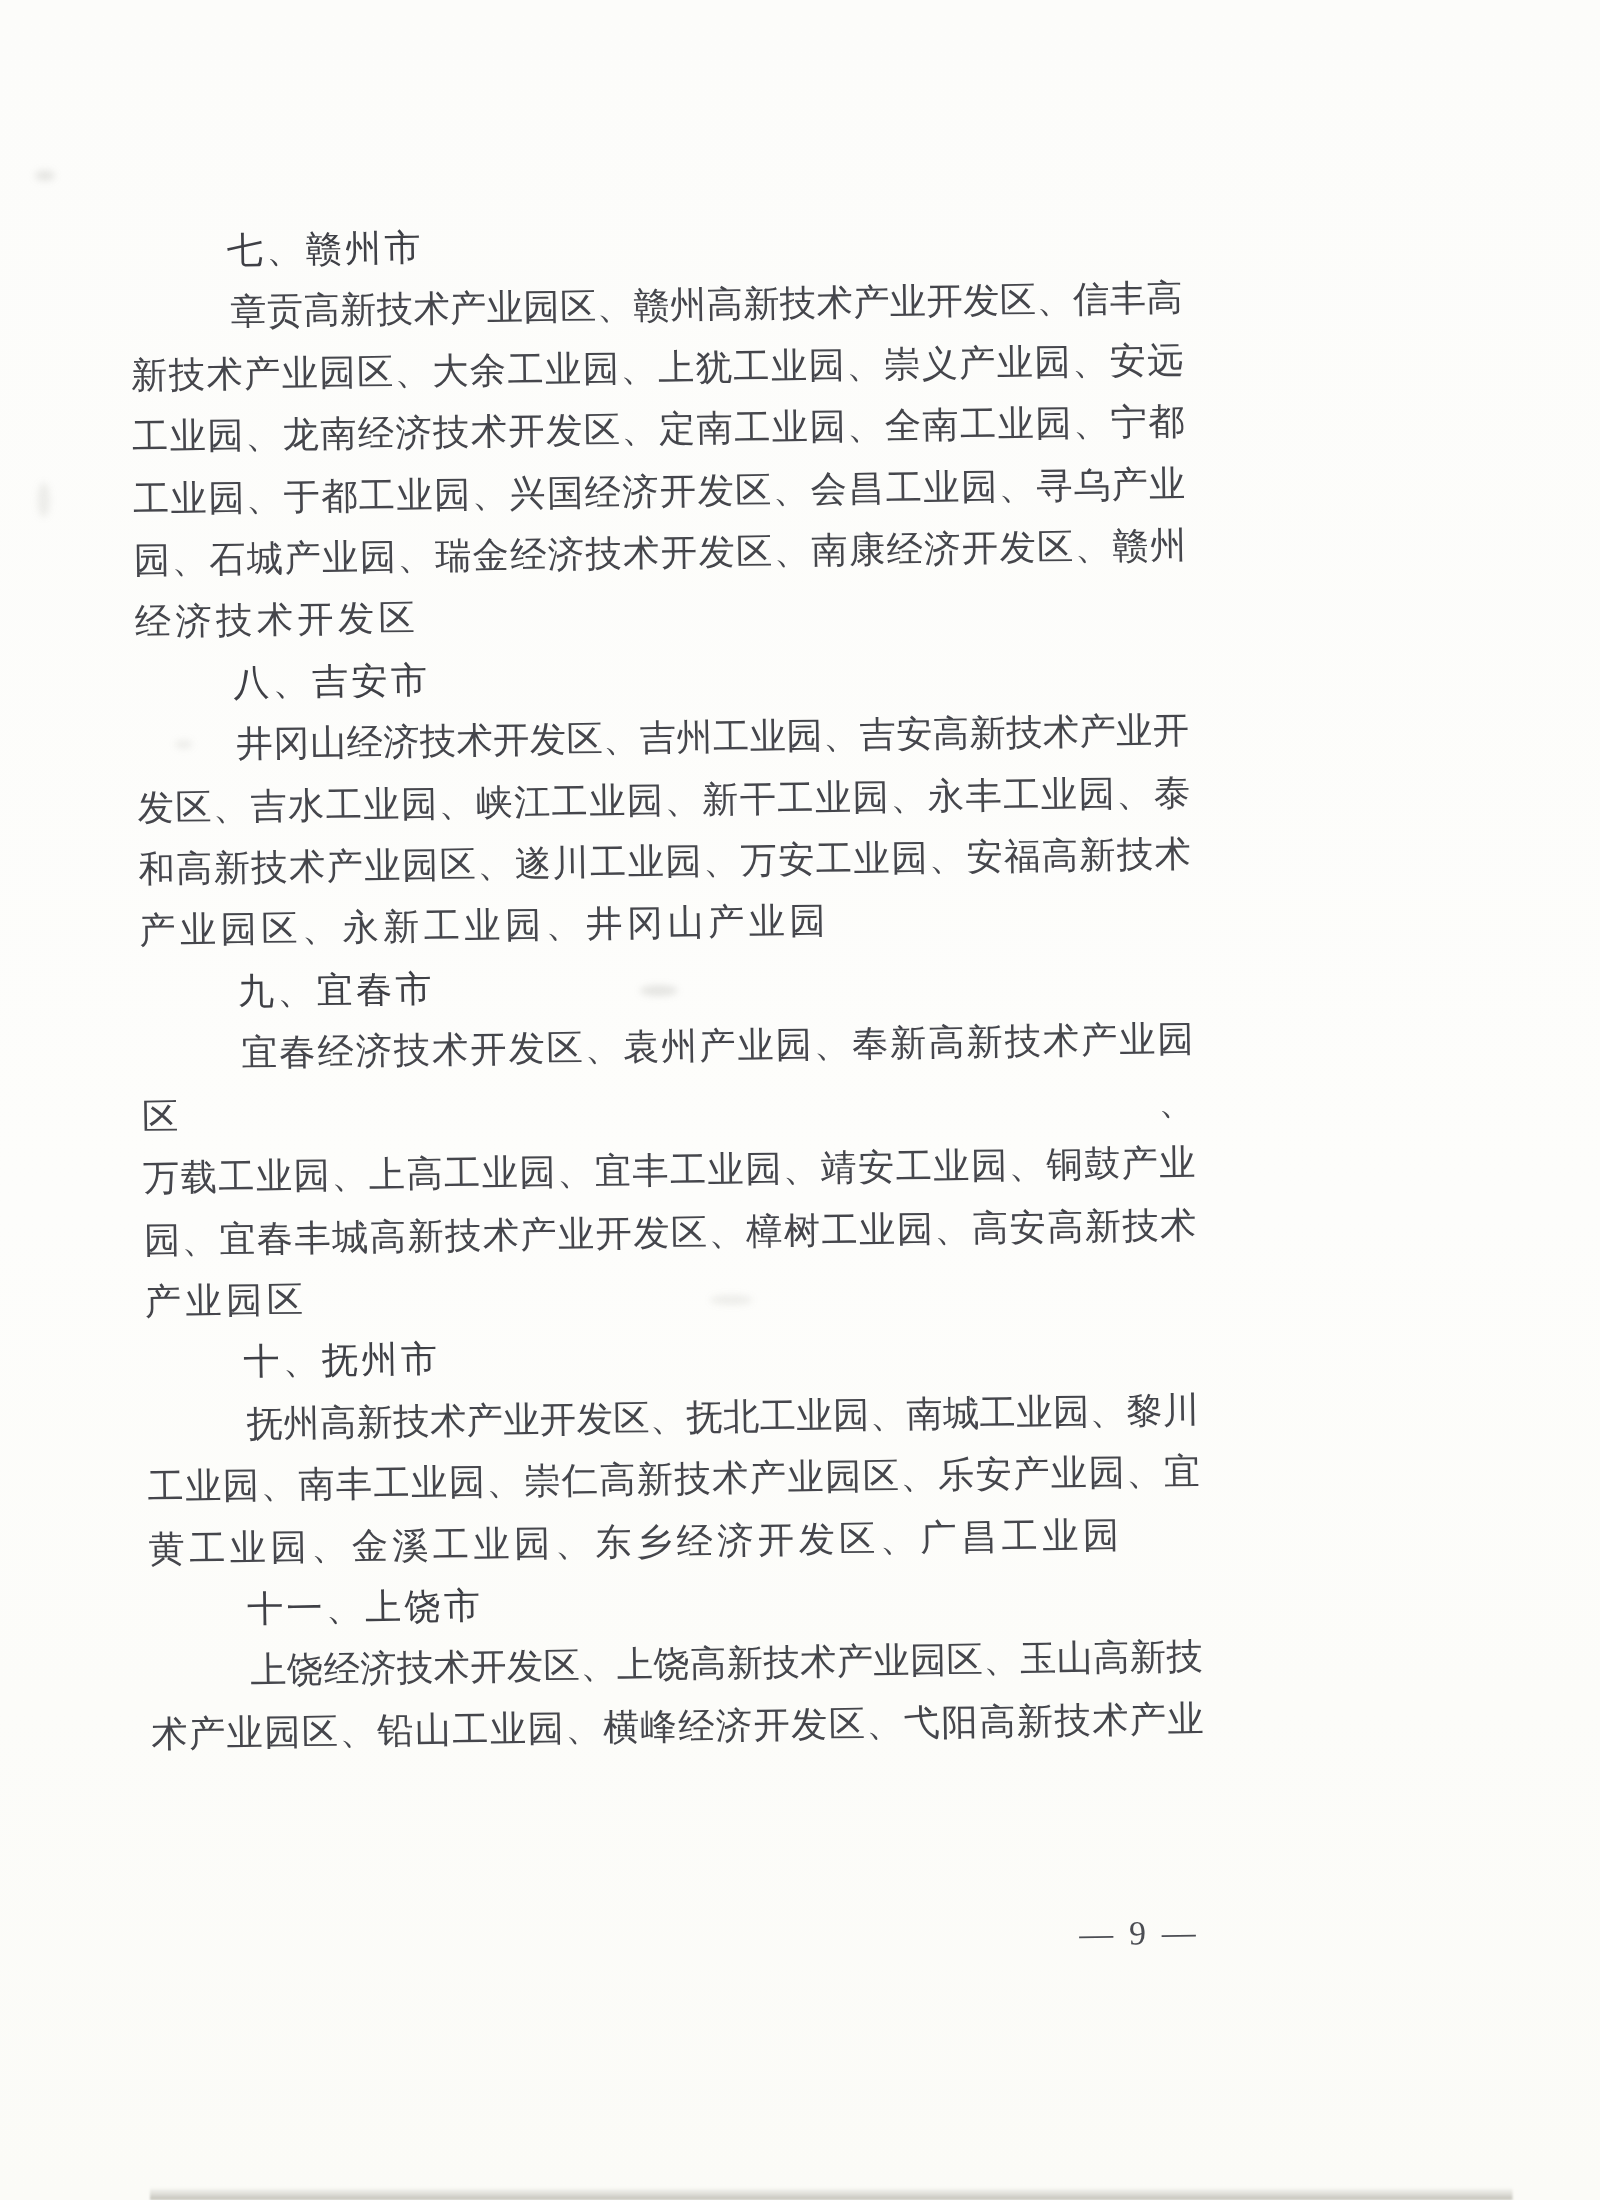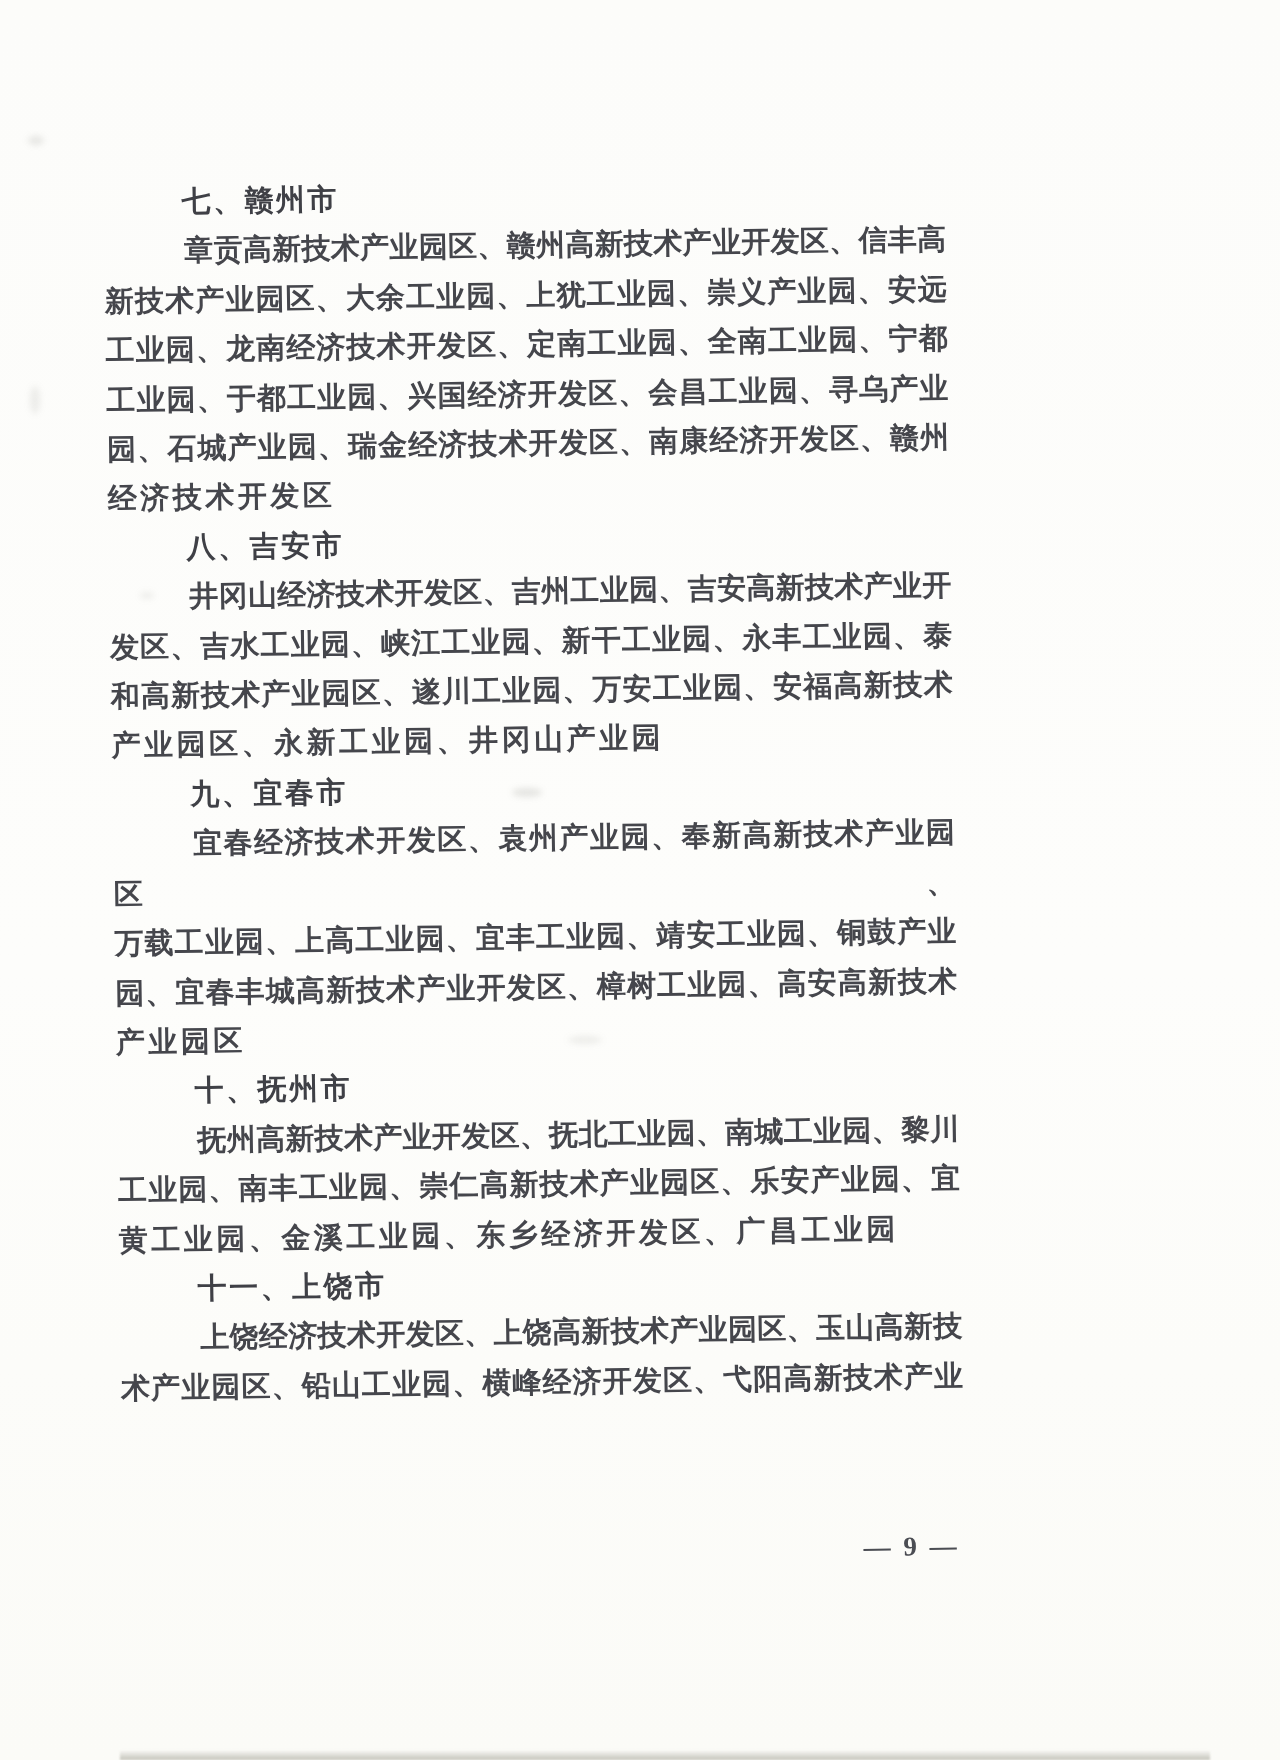--- a/index.html
+++ b/index.html
@@ -5,21 +5,20 @@
   html,body { margin:0; padding:0; }
   body {
     width:1280px; height:1760px;
     background:#fdfdfb;
     overflow:hidden; position:relative;
     font-family:"Liberation Serif","DejaVu Serif",serif;
   }
   .page {
     position:absolute; inset:0;
     background:linear-gradient(180deg,#fcfcfa 0%,#fdfdfb 55%,#fbfbf7 100%);
-    font-weight:bold;
   }
   .content {
     position:absolute; left:112px; top:172px;
     width:842px; height:1430px;
     transform:rotate(-0.85deg);
     transform-origin:50% 42%;
     color:#45464c;
     font-size:29px;
     line-height:49.4px;
   }

